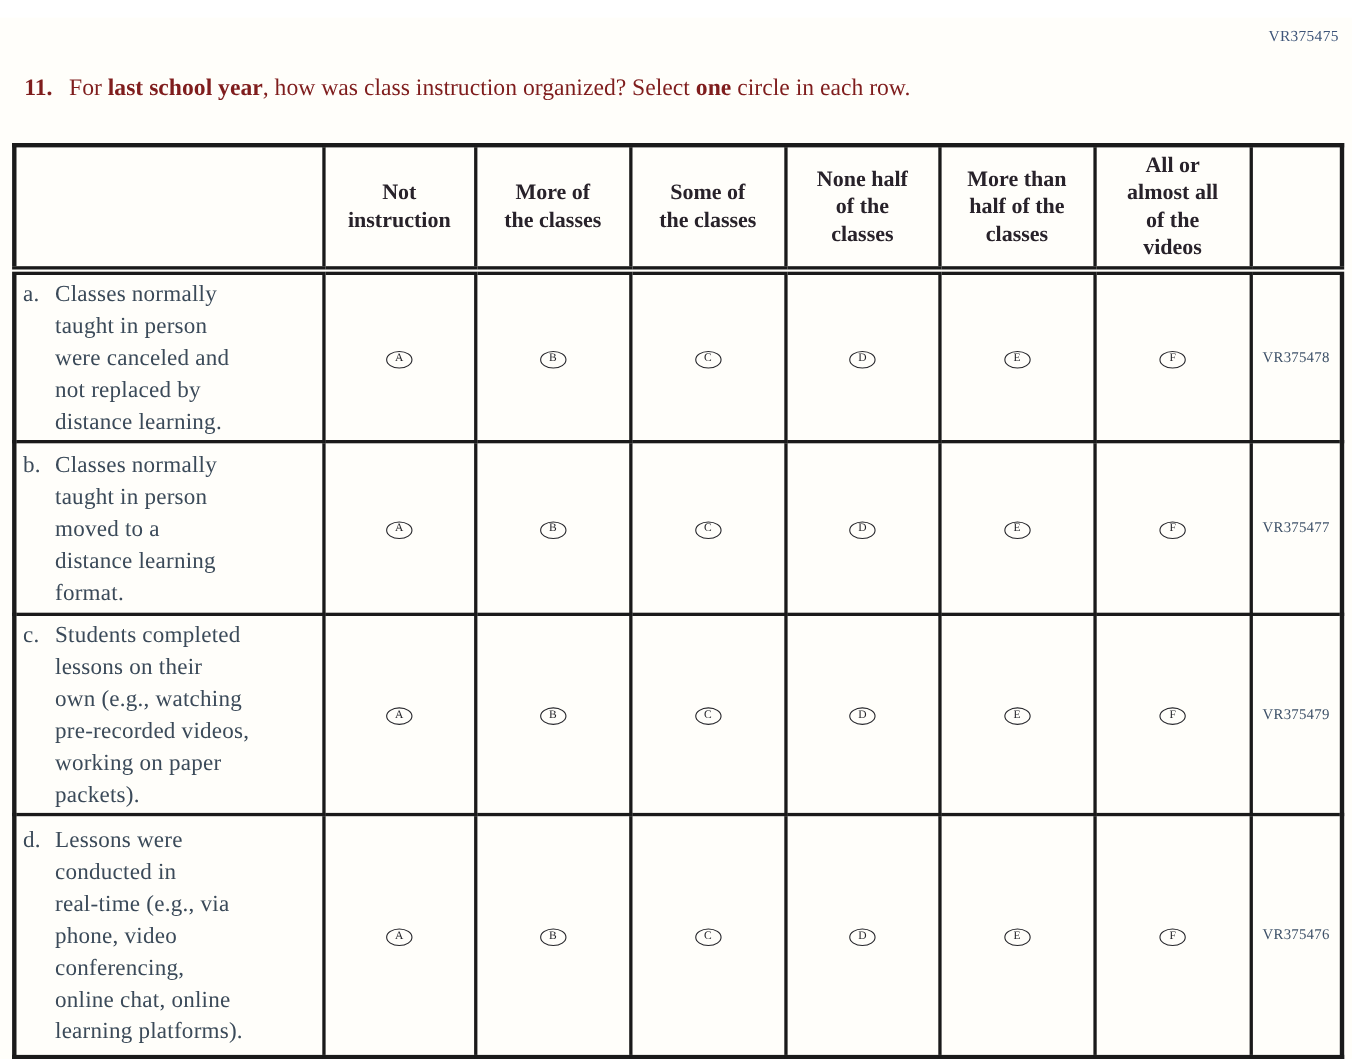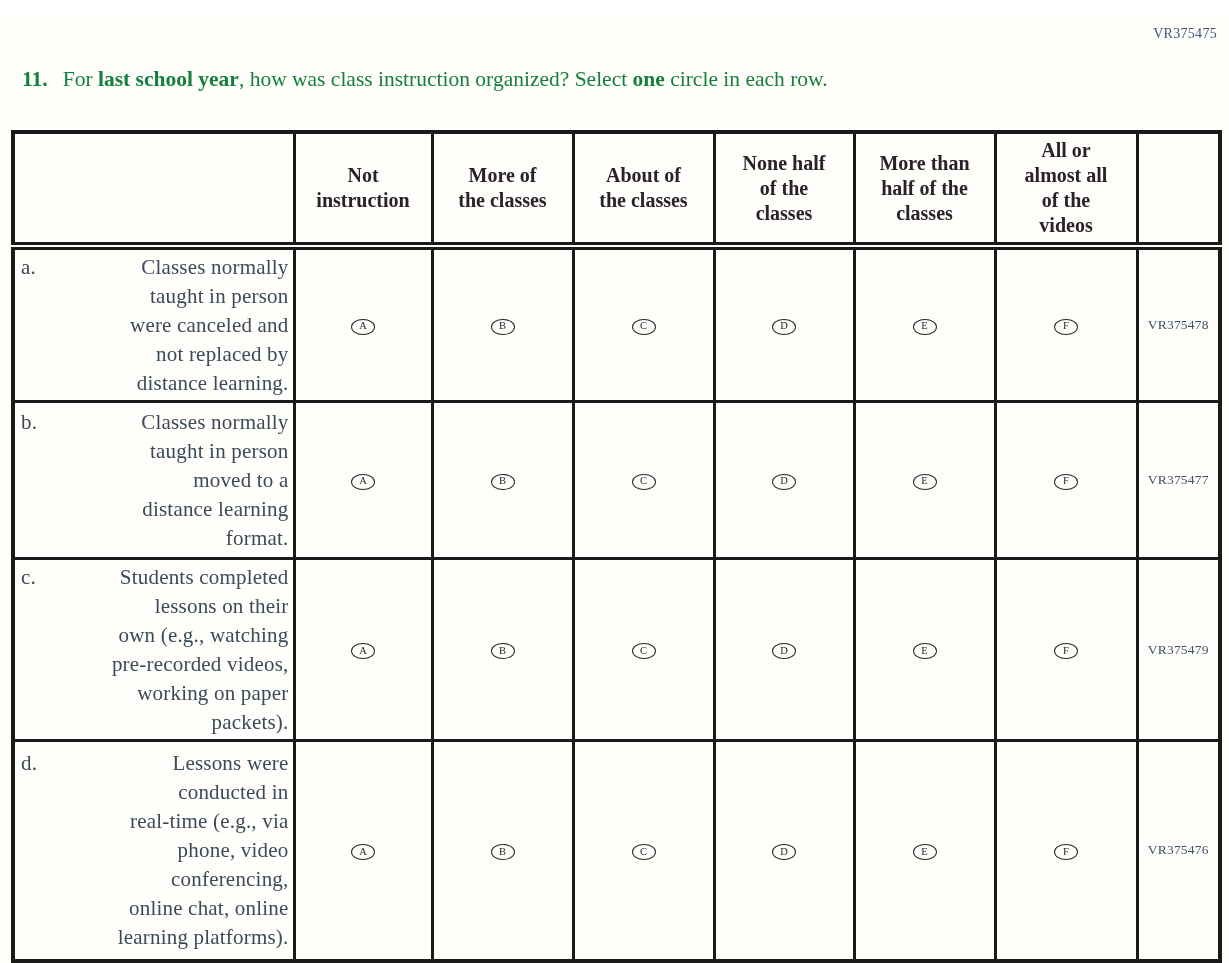--- a/index.html
+++ b/index.html
@@ -19,21 +19,21 @@
     right: 12px;
     font-size: 14px;
     letter-spacing: 0.3px;
     color: #3e5579;
   }
   .question {
     position: absolute;
     left: 22px;
     top: 51px;
     font-size: 21.5px;
-    color: #15803d;
+    color: #7f1d1d;
     white-space: nowrap;
   }
   .qnum { font-weight: bold; margin-right: 15px; }
   .b { font-weight: bold; }
 
   table.grid {
     position: absolute;
     left: 11px;
     top: 114px;
     width: 1207px;
@@ -59,21 +59,21 @@
   td.stem {
     vertical-align: top;
     padding: 3px 4px 2px 6px;
     font-size: 21px;
     line-height: 29px;
     color: #3b4a59;
     letter-spacing: 0.2px;
   }
   .stem-inner { display: flex; }
   .row-letter { flex: none; width: 29px; }
-  .row-text { flex: 1; white-space: pre-line; text-align: right; }
+  .row-text { flex: 1; white-space: pre-line; }
   td.opt { text-align: center; }
   .bubble {
     display: inline-flex;
     align-items: center;
     justify-content: center;
     width: 24px;
     height: 16px;
     border: 1.6px solid #26262b;
     border-radius: 50%;
     font-size: 10.5px;
@@ -116,21 +116,21 @@
       <col style="width:142px">
       <col style="width:83px">
     </colgroup>
     <thead>
       <tr>
         <th></th>
         <th>Not
 instruction</th>
         <th>More of
 the classes</th>
-        <th>About of
+        <th>Some of
 the classes</th>
         <th>None half
 of the
 classes</th>
         <th>More than
 half of the
 classes</th>
         <th>All or
 almost all
 of the

